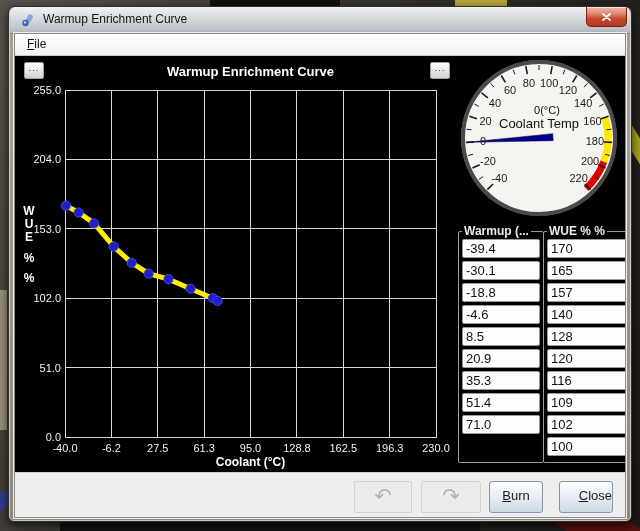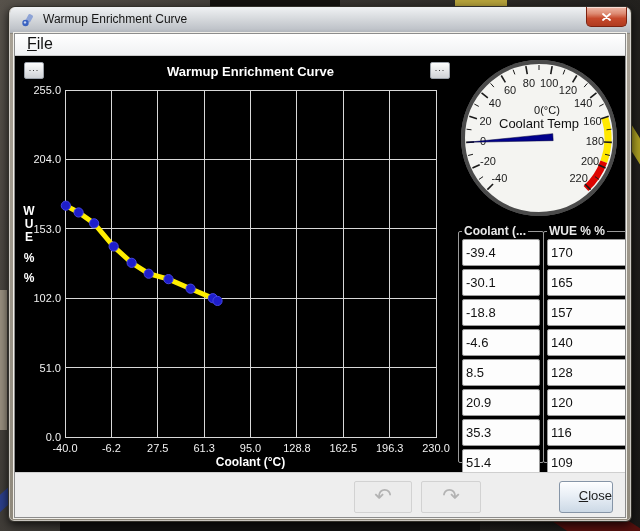--- a/index.html
+++ b/index.html
@@ -29,21 +29,21 @@
   .close-btn{position:absolute;right:3px;top:0;width:39px;height:19px;
              background:linear-gradient(#f0b9a8,#dd8a72 35%,#c6492c 60%,#b03b20);
              border:1px solid #7c2210;border-top:none;border-radius:0 1px 5px 5px;
              box-shadow:inset 0 1px 0 rgba(255,255,255,.55);
              display:flex;align-items:center;justify-content:center;cursor:default;}
 
   .client{position:absolute;left:5px;top:26px;width:610px;height:483px;background:#ededed;
           border:1px solid #8c8c8c;box-shadow:0 0 0 1px #f1efe9;}
   .menubar{height:21px;background:linear-gradient(#ffffff,#f0f1f3);border-bottom:1px solid #c9c9c9;
            display:flex;align-items:center;padding-left:4px;}
-  .menu-item{font-size:16px;color:#111;padding:2px 8px 3px;}
+  .menu-item{font-size:12px;color:#111;padding:2px 8px 3px;}
   .menu-item u{text-decoration:underline;}
 
   .content{position:relative;width:610px;height:416px;background:#000;overflow:hidden;}
   svg text{font-family:"Liberation Sans",sans-serif;}
   .tick{fill:#f2f2f2;font-size:11px;}
   .ctitle{fill:#fff;font-size:13px;font-weight:bold;}
   .caxis{fill:#fff;font-size:12px;font-weight:bold;}
   .ylab{fill:#fff;font-size:12px;font-weight:bold;}
   .grid{stroke:#d8d8d8;stroke-width:1;shape-rendering:crispEdges;}
   .dots-btn{position:absolute;width:18px;height:15px;z-index:3;
@@ -52,21 +52,21 @@
   .dots-left{left:9px;top:6px;}
   .dots-right{left:415px;top:6px;}
 
   .glabel{fill:#1a1a1a;font-size:11px;}
   .gvalue{fill:#111;font-size:11px;}
   .gtitle{fill:#111;font-size:13px;}
 
   .tsfield{position:absolute;top:168px;height:236px;border:1px solid #9a9a9a;border-radius:2px;
            margin:0;padding:1px 3px 0;background:transparent;}
   .tsfield legend{color:#e9e9e9;font-size:12px;font-weight:bold;padding:0 2px;white-space:nowrap;}
-  .tsfield input{display:block;width:100%;box-sizing:border-box;height:27px;margin:0 0 3px;
+  .tsfield input{display:block;width:100%;box-sizing:border-box;height:19px;margin:0 0 3px;
                  border:1px solid #9b9b9b;border-radius:2px;background:#fdfdfd;color:#111;
                  font:13px "Liberation Sans",sans-serif;padding:0 0 1px 3px;outline:none;}
 
   .buttonbar{position:relative;height:44px;background:#eeeeee;border-top:1px solid #cfcfcf;}
   .icon-btn{position:absolute;top:8px;height:30px;background:#ececec;border:1px solid #d2d2d2;
             border-radius:2px;color:#b3b3b3;font-size:21px;text-align:center;line-height:27px;cursor:default;}
   .nimbus-btn{position:absolute;top:8px;width:52px;height:30px;border:1px solid #8695a7;border-radius:3px;
               background:linear-gradient(#fdfeff,#e9eff6 45%,#ccd9e6);
               box-shadow:inset 0 1px 0 rgba(255,255,255,.8);
               font-size:13px;color:#1c1c1c;text-align:center;line-height:28px;cursor:default;}
@@ -209,21 +209,21 @@
           <text class="glabel" x="139.89783103650578" y="89.38119585564799" text-anchor="middle">180</text>
           <text class="glabel" x="135.06639137555703" y="108.98311710535441" text-anchor="middle">200</text>
           <text class="glabel" x="123.59797974644671" y="125.59797974644661" text-anchor="middle">220</text>
           <text class="gvalue" x="92" y="58" text-anchor="middle">0(°C)</text>
           <text class="gtitle" x="84" y="72" text-anchor="middle">Coolant Temp</text>
           <polygon points="12.131360095921139,86.34725181440459 97.76313301814844,77.66108659630639 98.18578250010444,84.64831547586961" fill="#00008c" stroke="#000035" stroke-width="0.5"></polygon>
         </svg>
 
       <div id="table-panel">
           <fieldset class="tsfield" style="left: 443px; width: 78px;">
-            <legend>Coolant (...</legend>
+            <legend>Warmup (...</legend>
             <input type="text" value="-39.4" style="">
             <input type="text" value="-30.1" style="">
             <input type="text" value="-18.8" style="">
             <input type="text" value="-4.6" style="">
             <input type="text" value="8.5" style="">
             <input type="text" value="20.9" style="">
             <input type="text" value="35.3" style="">
             <input type="text" value="51.4" style="">
             <input type="text" value="71.0" style="">
           </fieldset>
@@ -239,17 +239,18 @@
             <input type="text" value="109" style="">
             <input type="text" value="102" style="">
             <input type="text" value="100" style="">
           </fieldset>
         </div>
     </div>
 
     <div class="buttonbar">
       <div class="icon-btn" style="left:339px;width:56px;"><span>↶</span></div>
       <div class="icon-btn" style="left:406px;width:58px;"><span>↷</span></div>
+      <div class="nimbus-btn" style="left:474px;"><u>B</u>urn</div>
       <div class="nimbus-btn" style="left:544px;text-align:right;"><u>C</u>lose</div>
     </div>
 
   </div>
 </div>
 
 </body></html>

